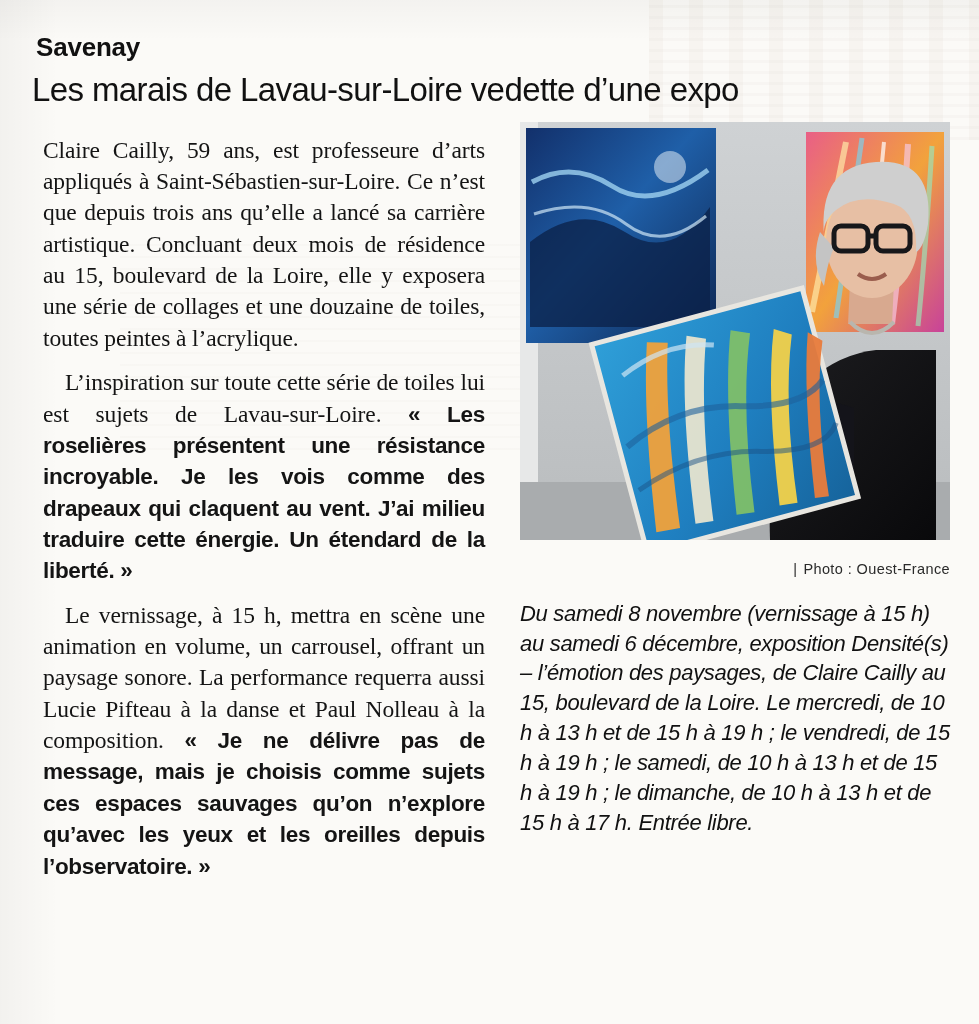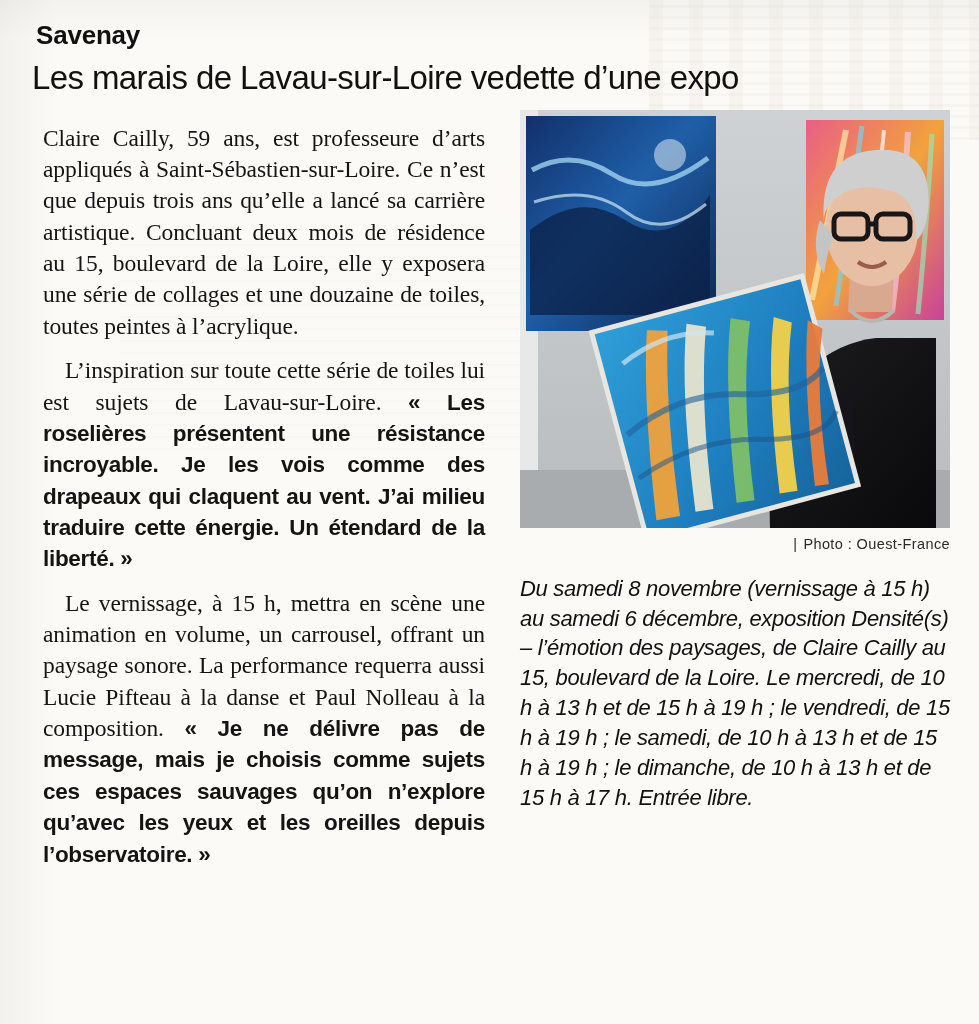--- a/index.html
+++ b/index.html
@@ -45,21 +45,21 @@
     width: 400px;
     height: 210px;
     opacity: 0.10;
     background: repeating-linear-gradient(0deg, rgba(130,120,100,0.25) 0 2px, rgba(255,255,255,0) 2px 12px);
     pointer-events: none;
   }
 
   .content {
     position: absolute;
     left: 26px;
-    top: 16px;
+    top: 28px;
     width: 930px;
   }
 
   .kicker {
     font-family: "Liberation Sans", sans-serif;
     font-weight: bold;
     font-size: 26px;
     letter-spacing: -0.2px;
     color: #111;
     margin: 4px 0 6px 10px;
@@ -129,21 +129,21 @@
     line-height: 1.28;
     color: #141414;
     margin-top: 12px;
     letter-spacing: -0.2px;
   }
   .credit {
     font-family: "Liberation Sans", sans-serif;
     font-size: 14.5px;
     color: #2a2a2a;
     text-align: right;
-    margin-top: 8px;
+    margin-top: 21px;
     letter-spacing: 0.4px;
   }
   .credit .bar { margin-right: 6px; }
 
   .infobox {
     margin-top: 22px;
     font-family: "Liberation Sans", sans-serif;
     font-style: italic;
     font-size: 22px;
     line-height: 1.36;

